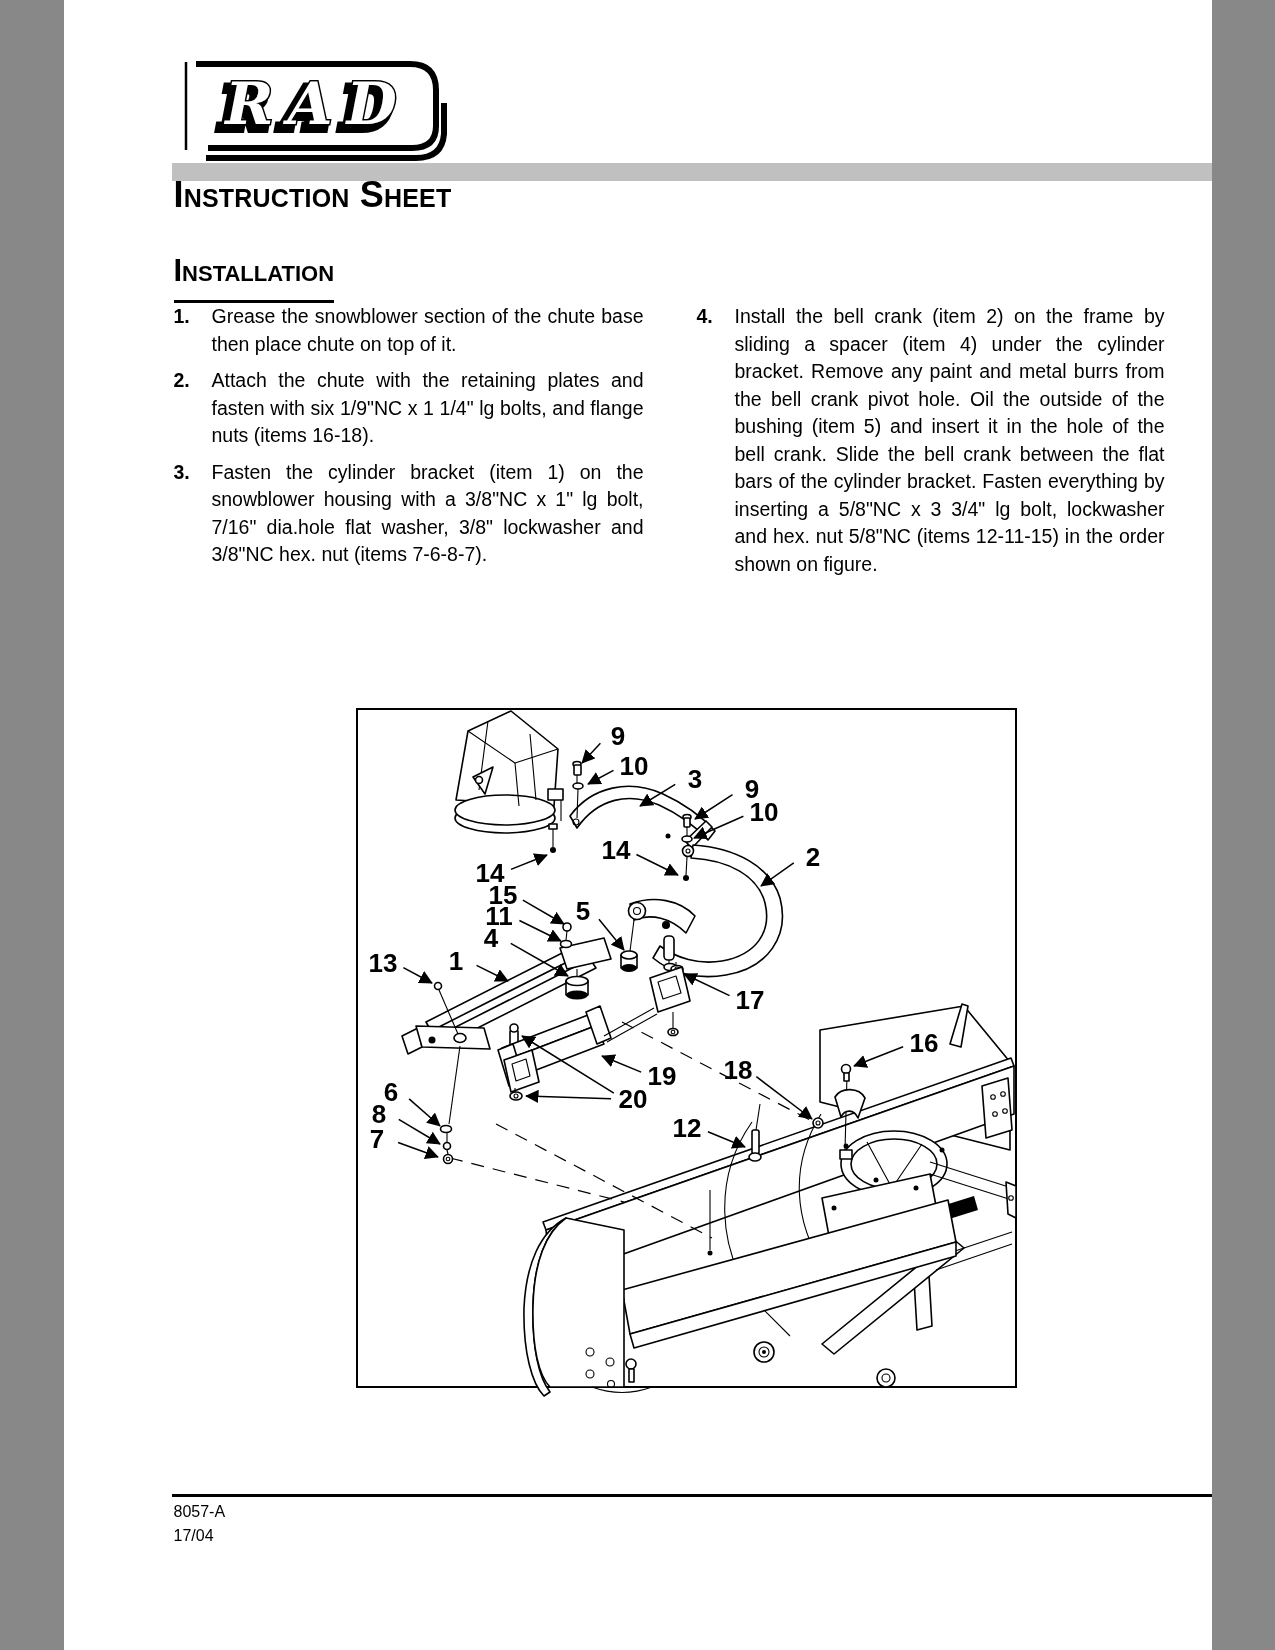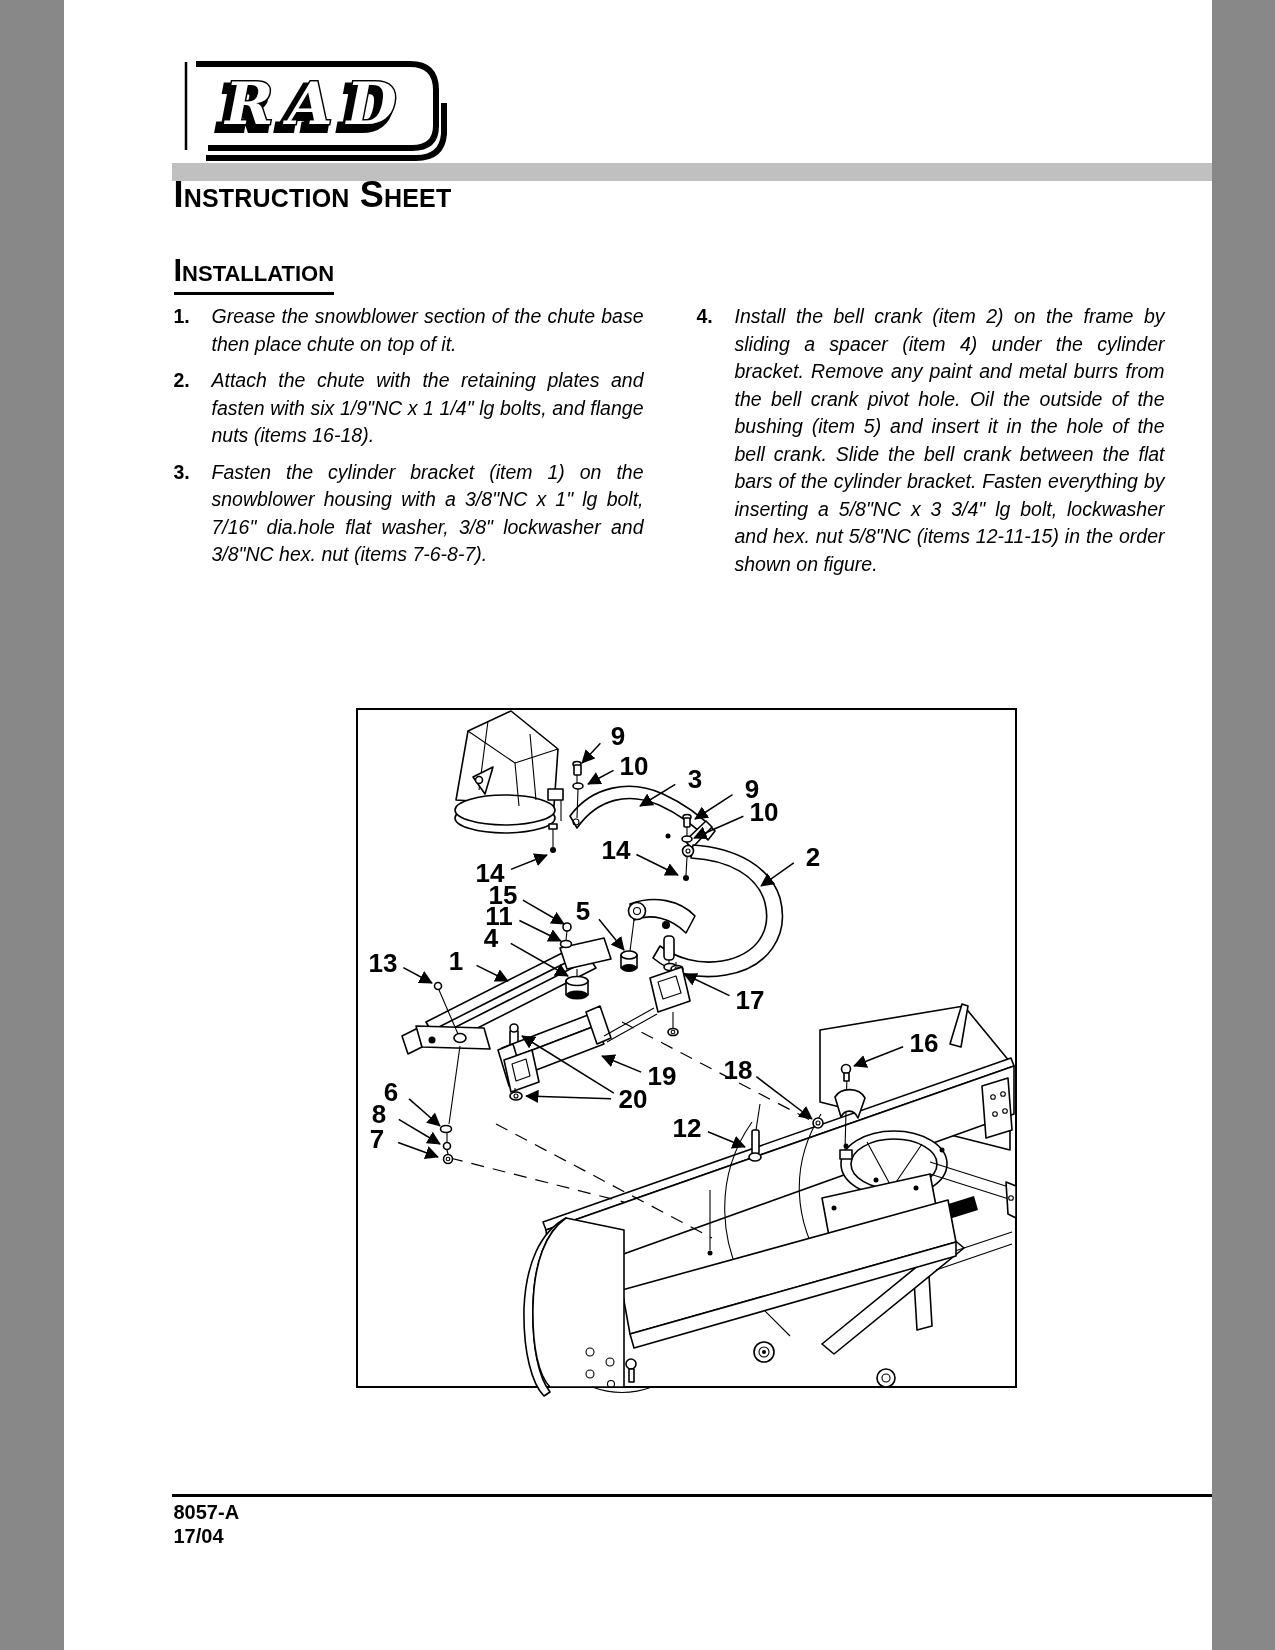--- a/index.html
+++ b/index.html
@@ -18,41 +18,41 @@
   .title-row{
     position:absolute;left:110px;top:176px;right:172px;
     display:flex;justify-content:space-between;
     font-variant:small-caps;font-weight:bold;font-size:36px;line-height:1.05;
     letter-spacing:0.2px;white-space:nowrap;
   }
   
   .section-heading{
     position:absolute;left:110px;top:254px;
     font-variant:small-caps;font-weight:bold;font-size:31px;line-height:1.1;
-    border-bottom:3px solid #000;padding-bottom:4px;display:inline-block;
+    border-bottom:3px solid #000;padding-bottom:12px;display:inline-block;
   }
   
   .col{position:absolute;top:303px;font-size:19.5px;line-height:27.5px;}
   .col-left{left:110px;width:470px;}
   .col-right{left:633px;width:468px;}
   .step{display:flex;margin-bottom:9px;}
   .step .num{font-weight:bold;flex:0 0 38px;width:38px;}
-  .step .txt{flex:1;text-align:justify;font-style:italic;}
+  .step .txt{flex:1;text-align:justify;}
   
   .figure{position:absolute;left:285px;top:700px;}
   .figure svg{display:block;}
   .w{fill:#fff;stroke:#000;stroke-width:1.6;stroke-linejoin:round;}
   .t{fill:none;stroke:#000;stroke-width:1.1;stroke-linejoin:round;}
   .d{fill:none;stroke:#000;stroke-width:1.2;stroke-dasharray:13 9;}
   .f{fill:#000;stroke:none;}
   .lead{fill:none;stroke:#000;stroke-width:1.5;}
   .callout-text{font-family:"Liberation Sans",sans-serif;font-weight:bold;font-size:26px;fill:#000;}
   
   .footer-rule{position:absolute;left:108px;top:1494px;width:1059px;height:3px;background:#000;}
-  .footer-text{position:absolute;left:110px;top:1500px;font-size:20px;font-weight:bold;line-height:24px;}
+  .footer-text{position:absolute;left:110px;top:1500px;font-size:16px;font-weight:normal;line-height:24px;}
 </style>
 </head>
 <body>
 
 <div class="page">
 
   <div class="logo">
     <svg width="290" height="120" viewBox="0 0 290 120">
       <g>
         <line x1="14" y1="14" x2="14" y2="102" stroke="#000" stroke-width="2.5"></line>

